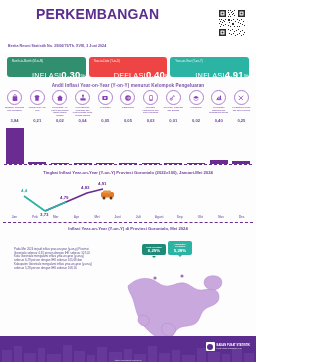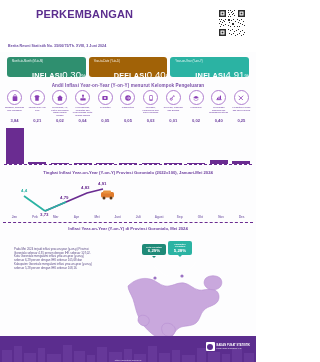--- a/index.html
+++ b/index.html
@@ -9,49 +9,49 @@
     background:#ffffff;
     color:#3b2a6b;
     -webkit-font-smoothing:antialiased;
   }
   #page{position:relative;width:256px;height:362px;background:#fdfdfe;overflow:hidden;}
 
   
   .header{position:absolute;left:0;top:0;width:256px;height:52px;background:#ffffff;}
   .title-block{position:absolute;left:8px;top:9px;}
   .title-line{
-    font-size:11px;font-weight:bold;letter-spacing:.15px;
+    font-size:14px;font-weight:bold;letter-spacing:.15px;
     color:#5b2d8e;line-height:11.6px;white-space:nowrap;padding-left:28px;
   }
   .subtitle{
     position:absolute;left:8px;top:44px;font-size:3.6px;
     color:#6b4ba3;letter-spacing:.05px;white-space:nowrap;font-weight:bold;
   }
   .qr{
     position:absolute;right:9px;top:8px;width:30px;height:30px;
     background:#ffffff;padding:1px;
   }
   .qr svg{display:block;}
 
   
   .kpi-row{position:absolute;left:7px;top:57px;width:242px;height:20px;display:flex;gap:3px;}
   .kpi{
     flex:1;border-radius:3px;position:relative;
     padding:2.5px 5px 0 5px;color:#ffffff;overflow:hidden;
   }
   .kpi.k1{background:#2f8f6f;}
-  .kpi.k2{background:#a16207;}
+  .kpi.k2{background:#ef4444;}
   .kpi.k3{background:#2bb3a3;}
   .kpi-sub{font-size:2.7px;opacity:.92;letter-spacing:.05px;white-space:nowrap;line-height:3px;}
   .kpi-main{
     display:flex;align-items:baseline;justify-content:space-between;
     margin-top:1.5px;white-space:nowrap;
   }
-  .kpi-label{font-size:7.4px;font-weight:700;letter-spacing:.2px;padding-left:20px;}
-  .kpi-val{font-size:9.6px;font-weight:normal;letter-spacing:.1px;margin-top:20px;}
+  .kpi-label{font-size:7.4px;font-weight:400;letter-spacing:.2px;padding-left:20px;}
+  .kpi-val{font-size:9.6px;font-weight:bold;letter-spacing:.1px;margin-top:20px;}
   .kpi-pct{font-size:5.4px;font-weight:bold;opacity:.75;}
 
   
   .andil-title{
     position:absolute;left:0;top:83px;width:256px;text-align:center;
     font-size:4.6px;font-weight:bold;color:#7a4fa8;letter-spacing:.1px;
   }
   .icons-row{
     position:absolute;left:4px;top:90px;width:248px;height:34px;
     display:flex;justify-content:space-between;

